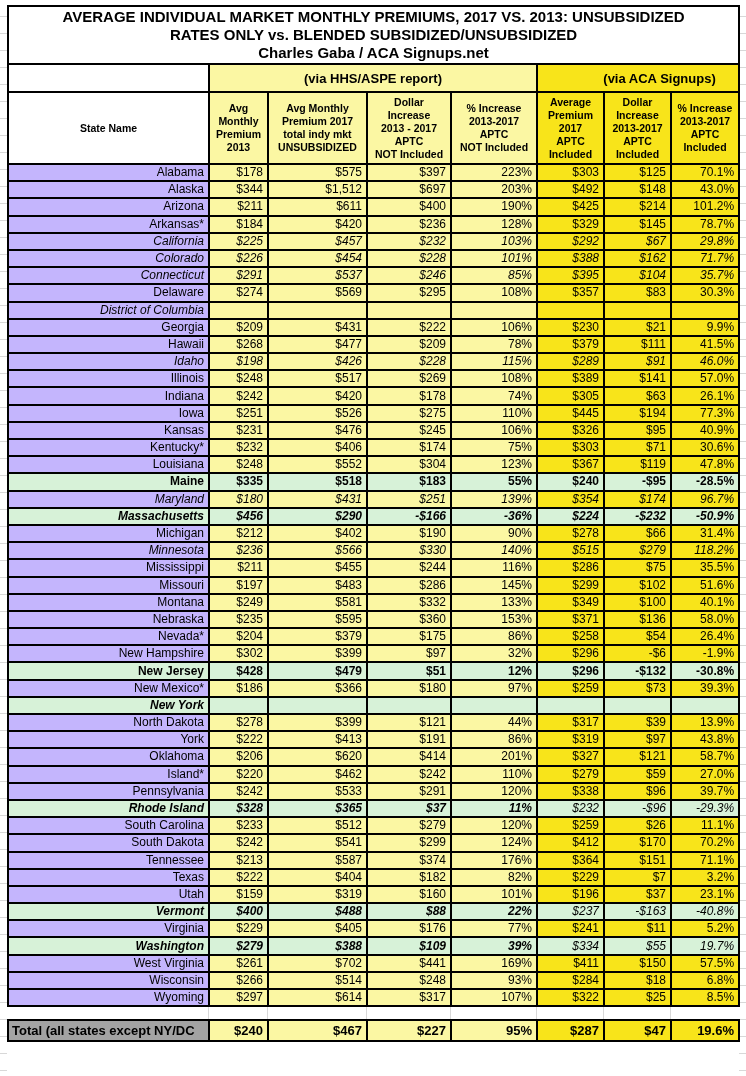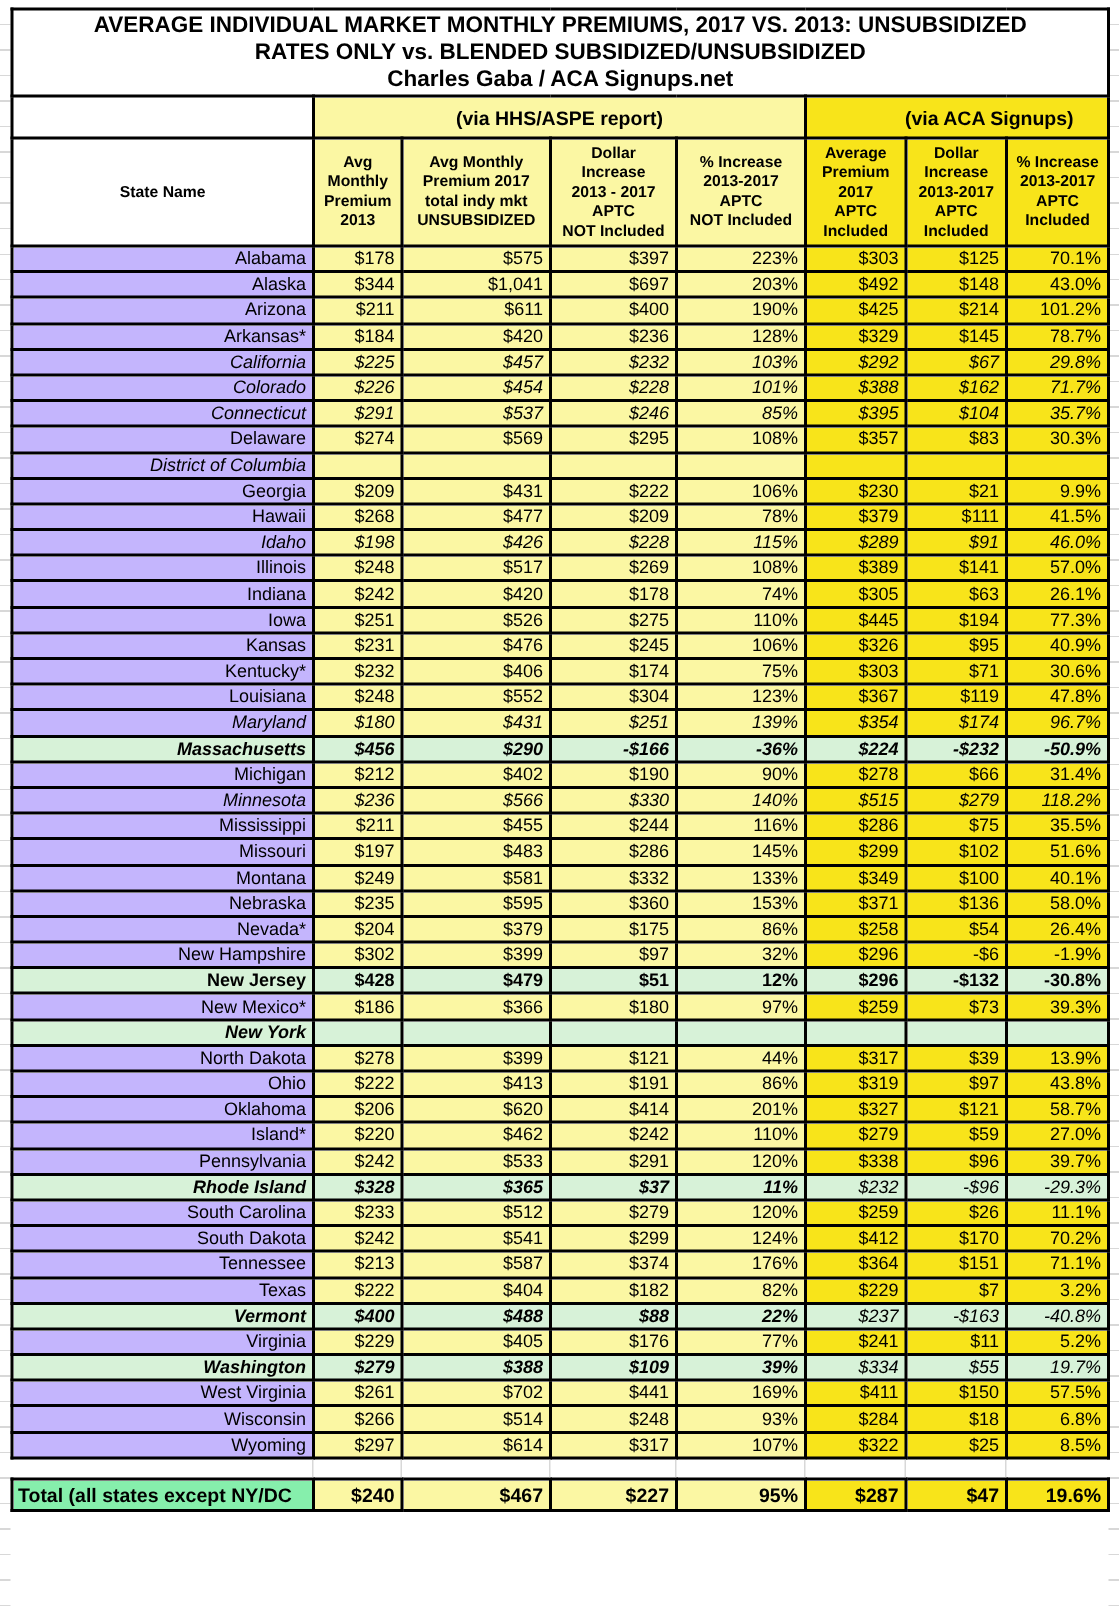--- a/index.html
+++ b/index.html
@@ -33,21 +33,21 @@
   td.cp{background:var(--pale,#FBF7A3);}
   td.cb{background:var(--bright,#F8E41A);}
   td.grn{background:var(--green,#D7F2D8) !important;}
   .it{font-style:italic;}
   .bd{font-weight:bold;}
   
   .gap{position:relative;height:12px;}
   .vg{position:absolute;top:0;bottom:0;width:1px;background:var(--grid,#d8d8d8);}
   
   table.total-t td{height:19px;font-weight:bold;font-size:13px;line-height:19px;}
-  td.total-label{background:#86efac;text-align:left;padding:0 1px 0 3px;white-space:nowrap;}
+  td.total-label{background:#a3a3a3;text-align:left;padding:0 1px 0 3px;white-space:nowrap;}
 </style>
 </head>
 <body>
 
 <div id="mg-left" class="margin-grid"></div>
 <div id="mg-right" class="margin-grid"></div>
 
 <div class="page">
 
   <table class="main">
@@ -116,21 +116,21 @@
           <td class="cp">$575</td>
           <td class="cp">$397</td>
           <td class="cp">223%</td>
           <td class="cb">$303</td>
           <td class="cb">$125</td>
           <td class="cb">70.1%</td>
         </tr>
         <tr>
           <td class="cs">Alaska</td>
           <td class="cp">$344</td>
-          <td class="cp">$1,041</td>
+          <td class="cp">$1,512</td>
           <td class="cp">$697</td>
           <td class="cp">203%</td>
           <td class="cb">$492</td>
           <td class="cb">$148</td>
           <td class="cb">43.0%</td>
         </tr>
         <tr>
           <td class="cs">Arizona</td>
           <td class="cp">$211</td>
           <td class="cp">$611</td>
@@ -284,20 +284,30 @@
           <td class="cs">Louisiana</td>
           <td class="cp">$248</td>
           <td class="cp">$552</td>
           <td class="cp">$304</td>
           <td class="cp">123%</td>
           <td class="cb">$367</td>
           <td class="cb">$119</td>
           <td class="cb">47.8%</td>
         </tr>
         <tr>
+          <td class="cs bd grn">Maine</td>
+          <td class="cp bd grn">$335</td>
+          <td class="cp bd grn">$518</td>
+          <td class="cp bd grn">$183</td>
+          <td class="cp bd grn">55%</td>
+          <td class="cb bd grn">$240</td>
+          <td class="cb bd grn">-$95</td>
+          <td class="cb bd grn">-28.5%</td>
+        </tr>
+        <tr>
           <td class="cs it">Maryland</td>
           <td class="cp it">$180</td>
           <td class="cp it">$431</td>
           <td class="cp it">$251</td>
           <td class="cp it">139%</td>
           <td class="cb it">$354</td>
           <td class="cb it">$174</td>
           <td class="cb it">96.7%</td>
         </tr>
         <tr>
@@ -424,21 +434,21 @@
           <td class="cs">North Dakota</td>
           <td class="cp">$278</td>
           <td class="cp">$399</td>
           <td class="cp">$121</td>
           <td class="cp">44%</td>
           <td class="cb">$317</td>
           <td class="cb">$39</td>
           <td class="cb">13.9%</td>
         </tr>
         <tr>
-          <td class="cs">Ohio</td>
+          <td class="cs">York</td>
           <td class="cp">$222</td>
           <td class="cp">$413</td>
           <td class="cp">$191</td>
           <td class="cp">86%</td>
           <td class="cb">$319</td>
           <td class="cb">$97</td>
           <td class="cb">43.8%</td>
         </tr>
         <tr>
           <td class="cs">Oklahoma</td>
@@ -512,20 +522,30 @@
         </tr>
         <tr>
           <td class="cs">Texas</td>
           <td class="cp">$222</td>
           <td class="cp">$404</td>
           <td class="cp">$182</td>
           <td class="cp">82%</td>
           <td class="cb">$229</td>
           <td class="cb">$7</td>
           <td class="cb">3.2%</td>
+        </tr>
+        <tr>
+          <td class="cs">Utah</td>
+          <td class="cp">$159</td>
+          <td class="cp">$319</td>
+          <td class="cp">$160</td>
+          <td class="cp">101%</td>
+          <td class="cb">$196</td>
+          <td class="cb">$37</td>
+          <td class="cb">23.1%</td>
         </tr>
         <tr>
           <td class="cs it grn bd">Vermont</td>
           <td class="cp it grn bd">$400</td>
           <td class="cp it grn bd">$488</td>
           <td class="cp it grn bd">$88</td>
           <td class="cp it grn bd">22%</td>
           <td class="cb it grn">$237</td>
           <td class="cb it grn">-$163</td>
           <td class="cb it grn">-40.8%</td>

